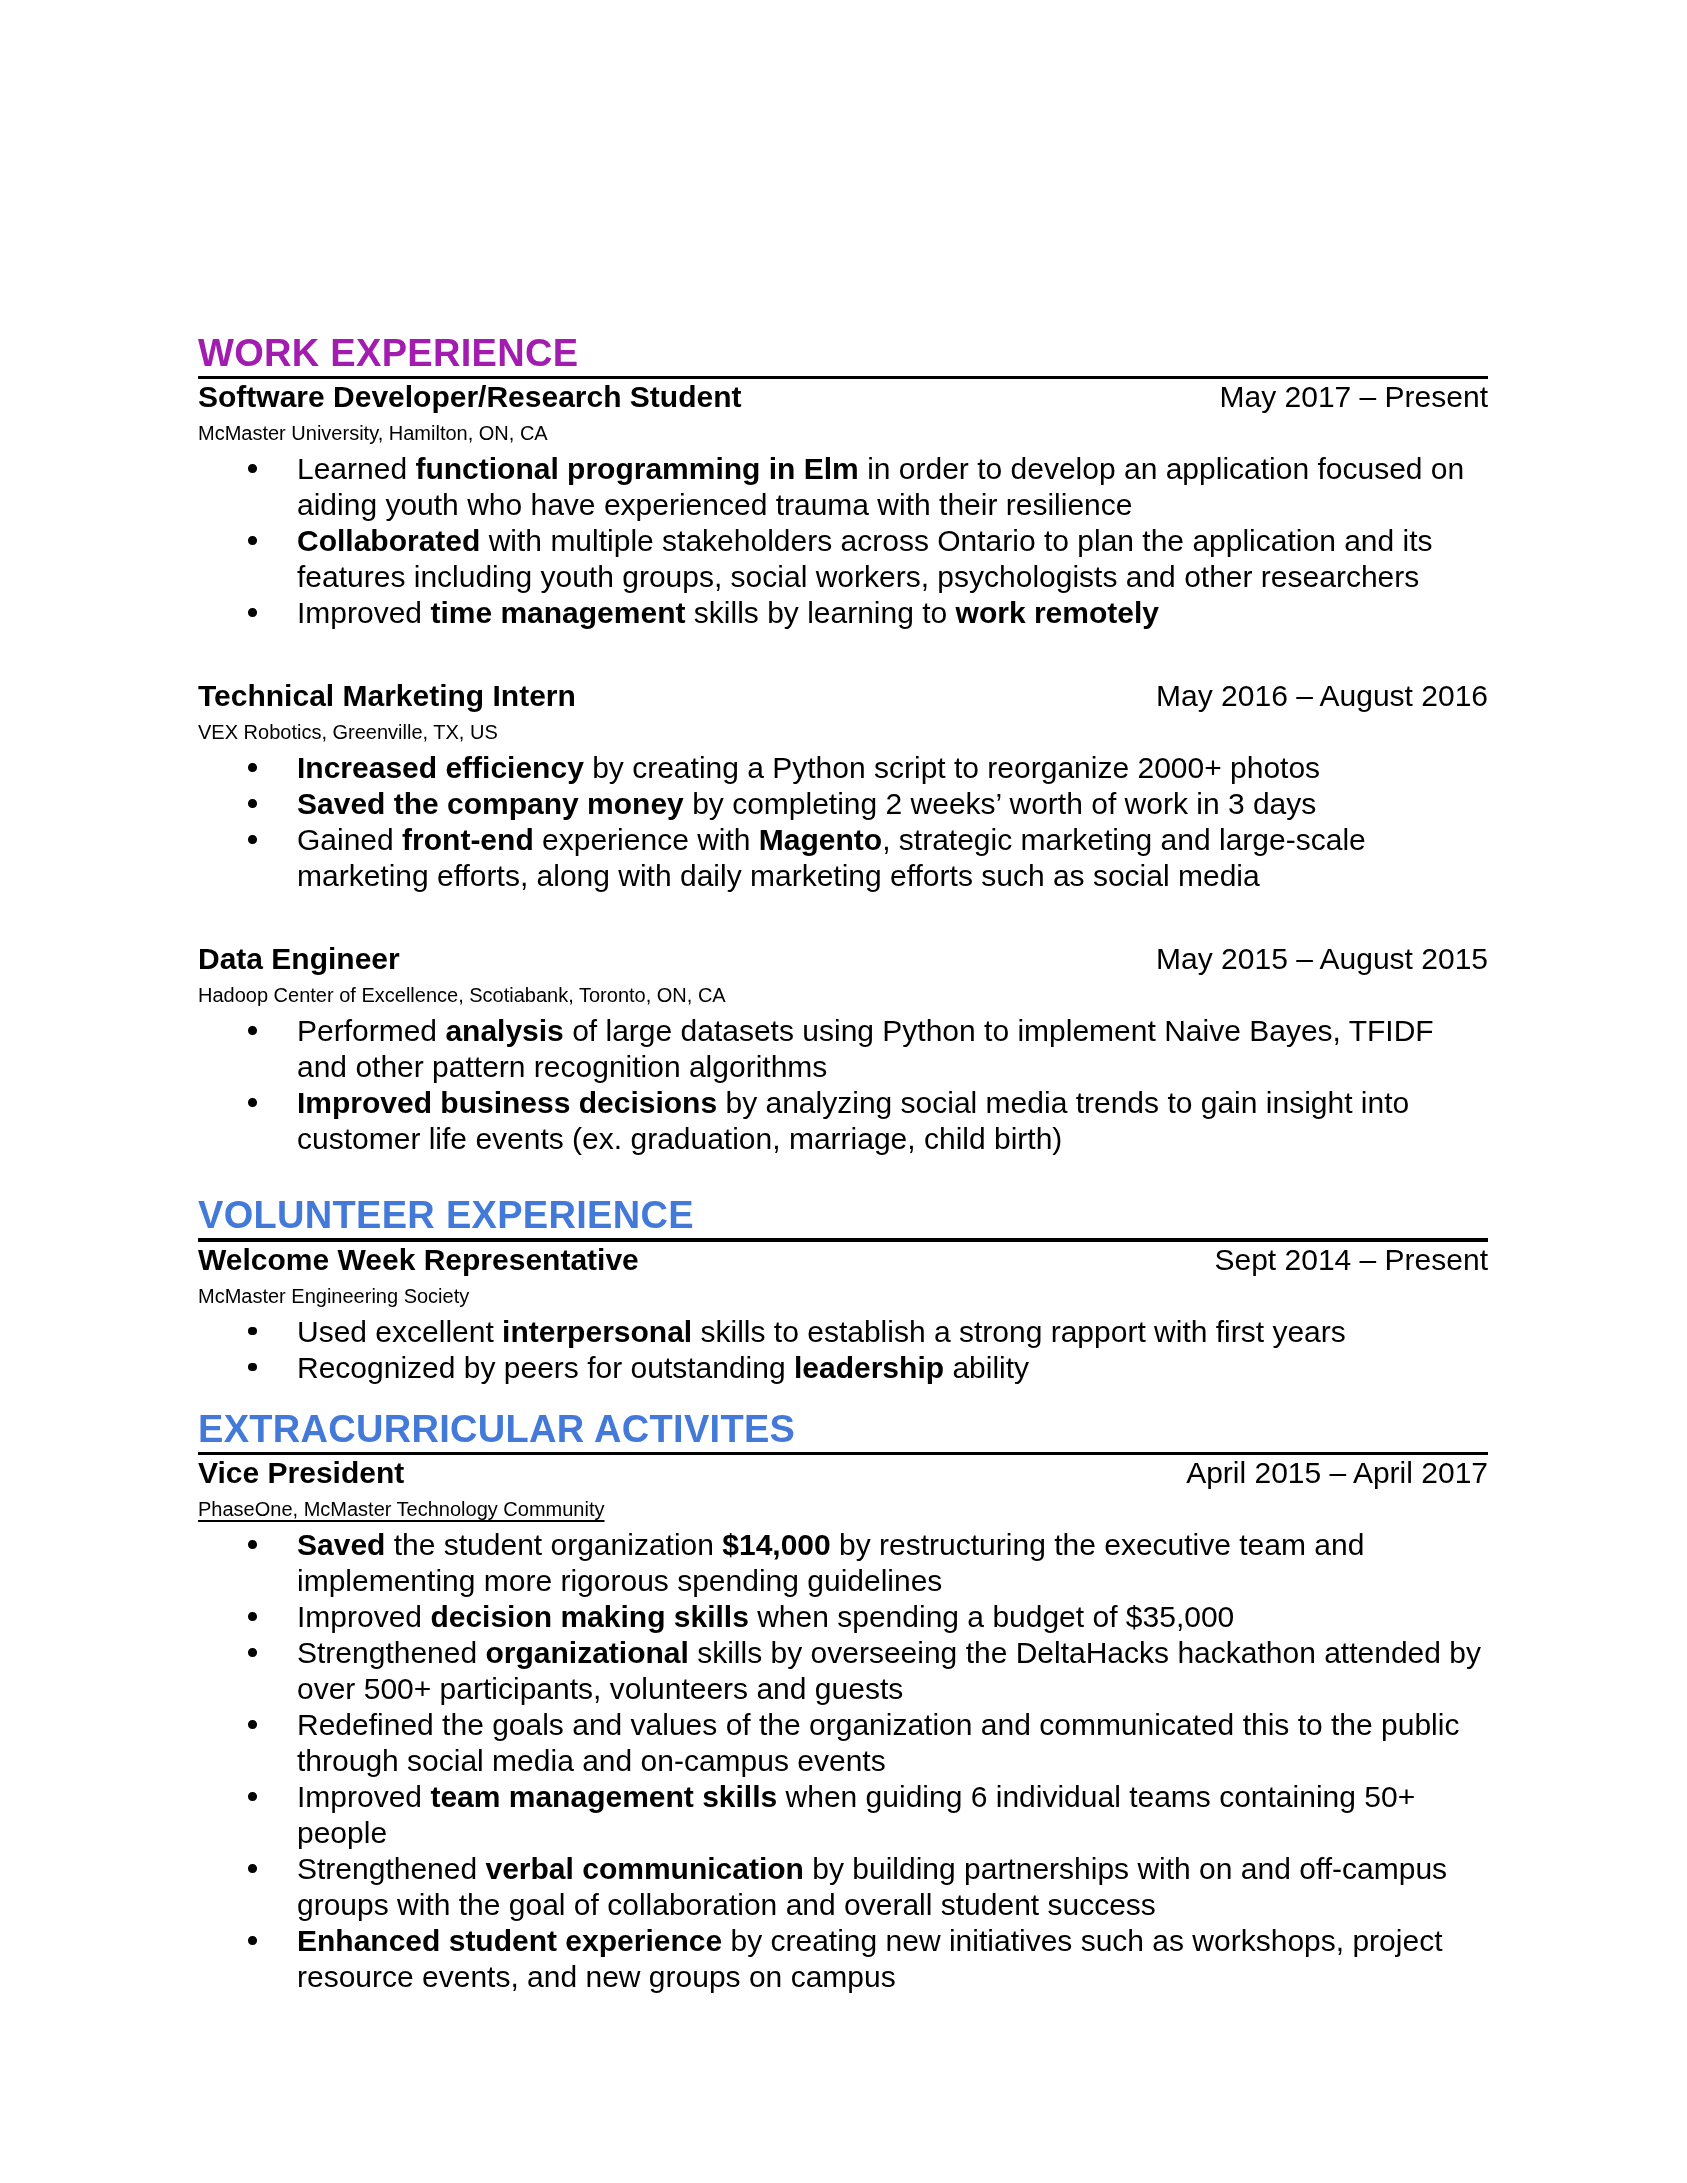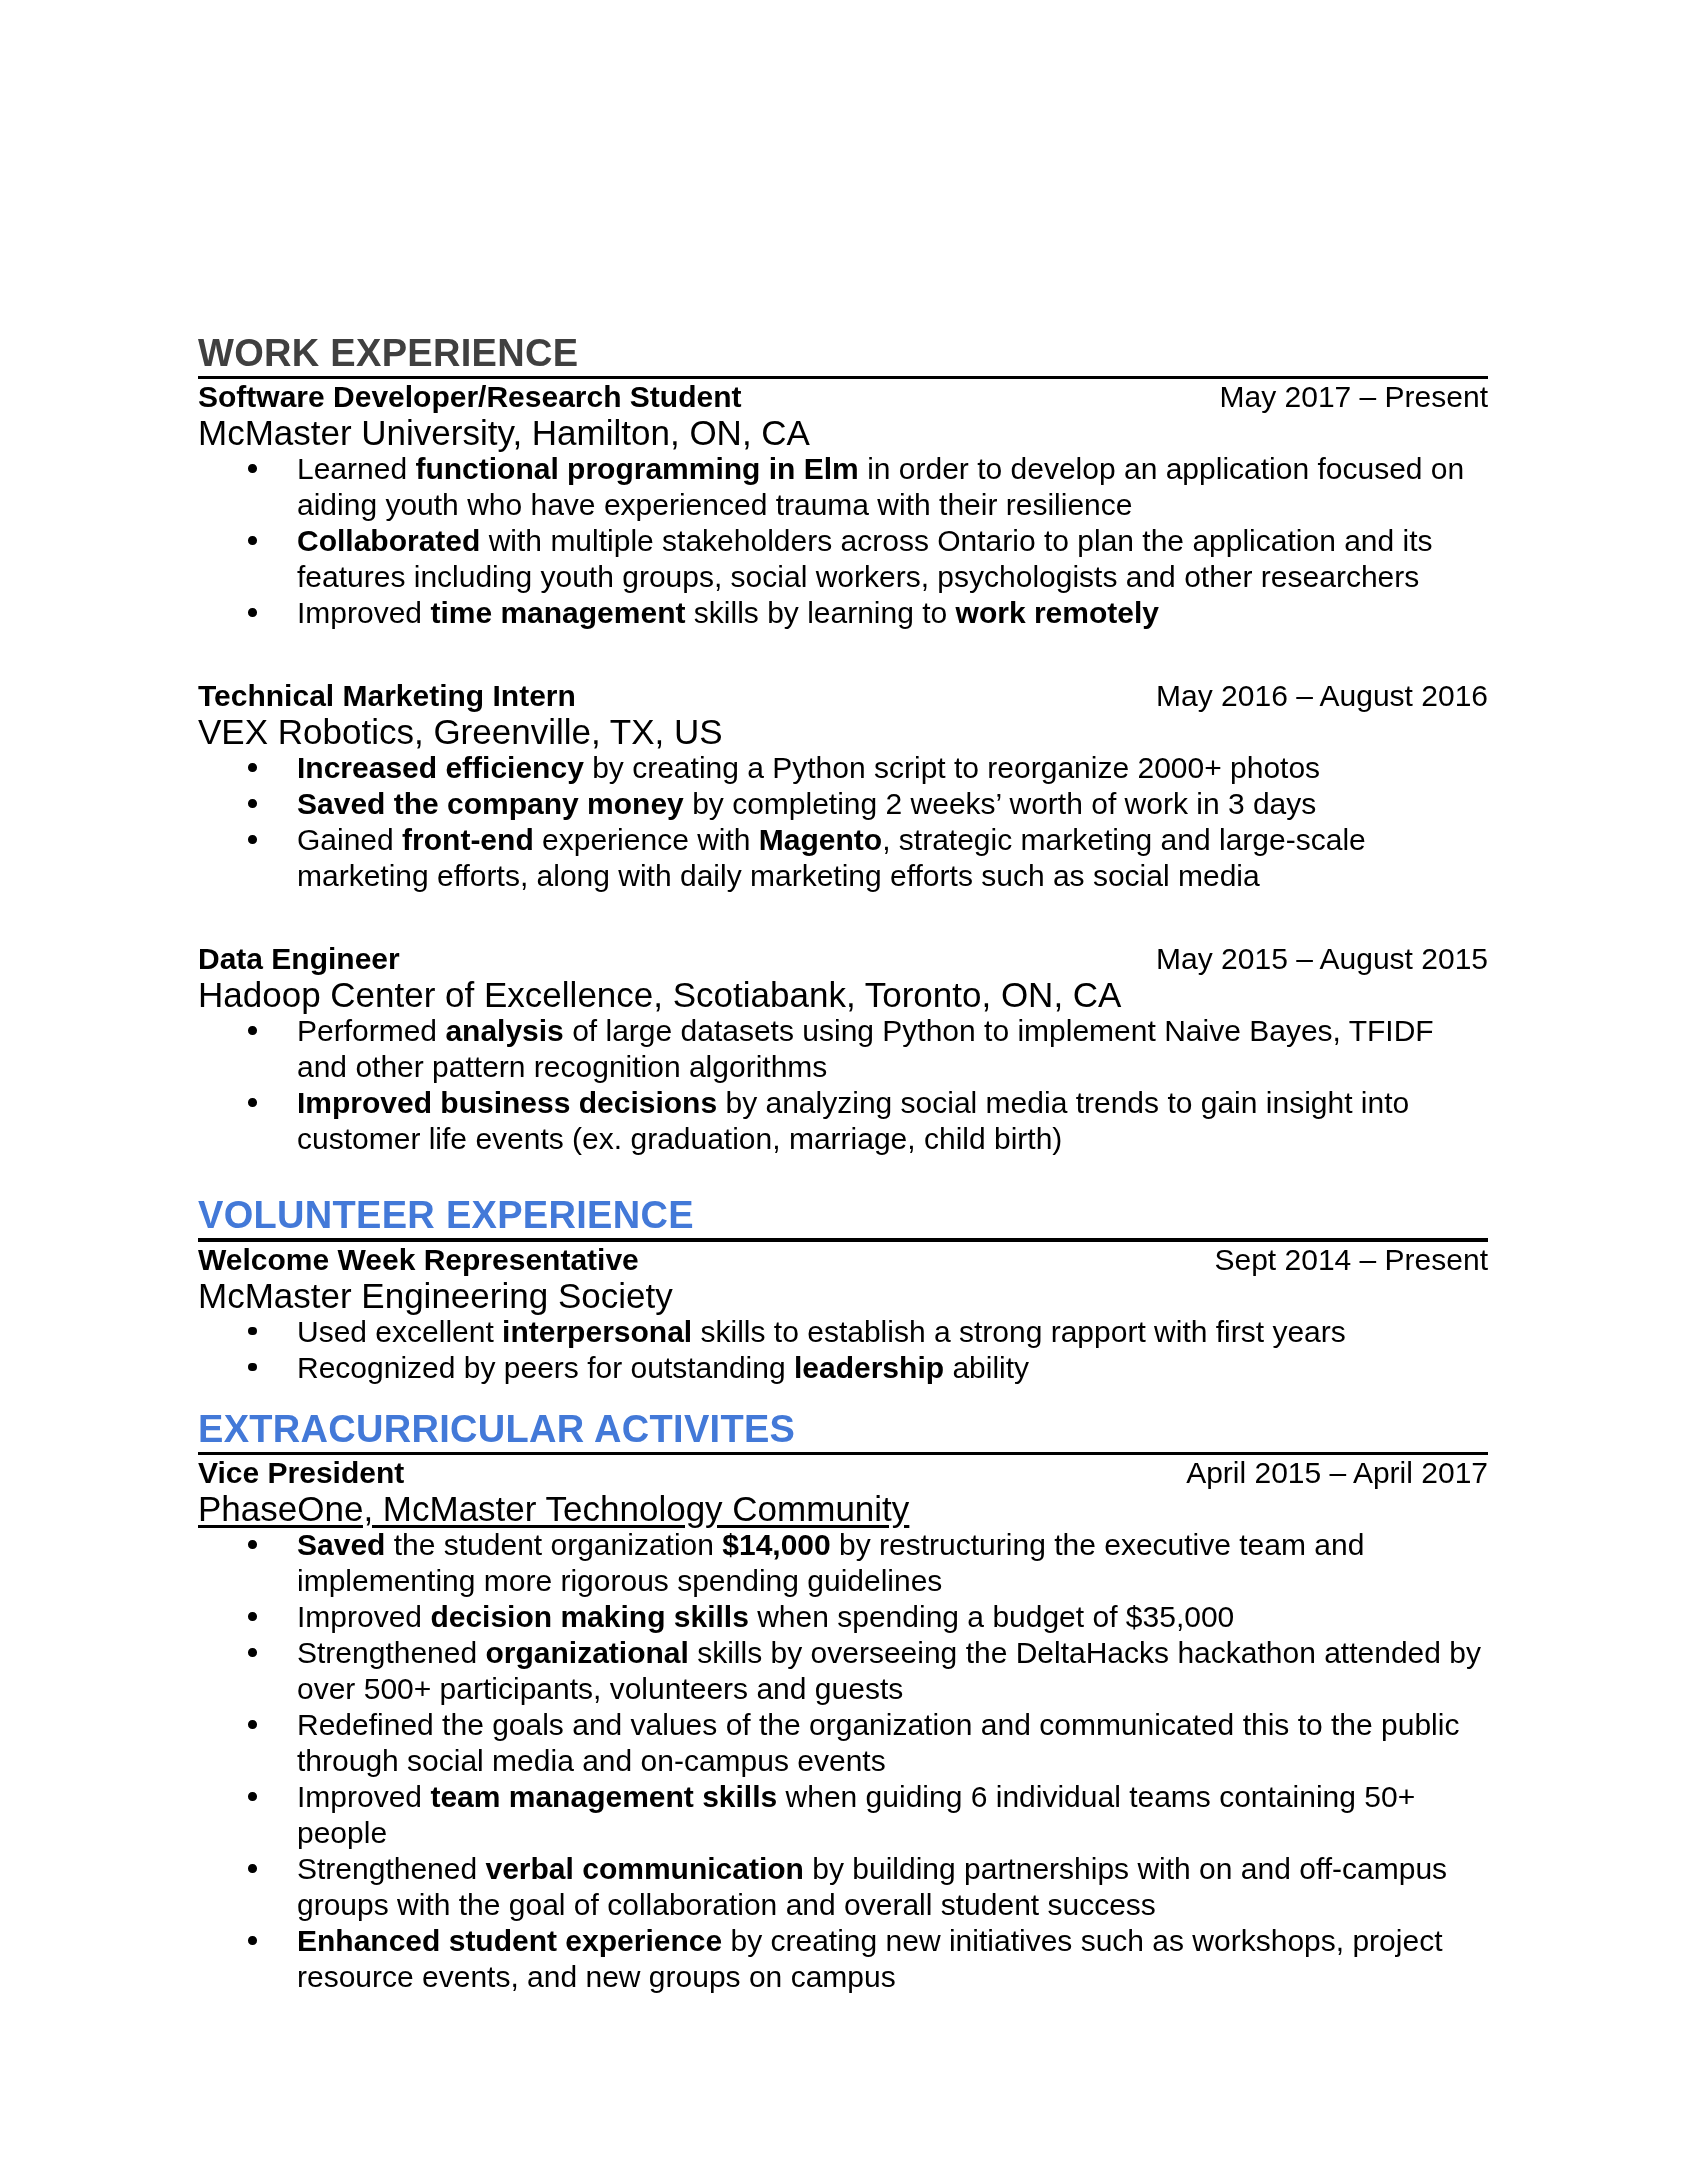--- a/index.html
+++ b/index.html
@@ -48,21 +48,21 @@
     display: flex;
     justify-content: space-between;
     align-items: center;
     font-size: 30px;
     line-height: 36px;
   }
   .entry-title { font-weight: 700; }
   .entry-date  { font-weight: 400; white-space: nowrap; }
 
   .entry-org {
-    font-size: 35px;
+    font-size: 20px;
     line-height: 36px;
     font-weight: 400;
   }
   .entry-org.underline { text-decoration: underline; text-underline-offset: 4px; }
 
   ul.bullets {
     list-style: none;
     margin: 0;
     padding: 0;
   }
@@ -83,21 +83,21 @@
     background: #000000;
   }
   .bold { font-weight: 700; }
 </style>
 </head>
 <body>
 
 <div class="page">
   <div class="content">
       <section class="section">
-        <h2 class="section-heading" style="color: #404040;">WORK EXPERIENCE</h2>
+        <h2 class="section-heading" style="color: #a21caf;">WORK EXPERIENCE</h2>
         <div class="section-divider" style="background: rgb(0, 0, 0);"></div>
         <div class="entry">
           <div class="entry-header">
             <span class="entry-title">Software Developer/Research Student</span>
             <span class="entry-date">May 2017 – Present</span>
           </div>
           <div class="entry-org">McMaster University, Hamilton, ON, CA</div>
           <ul class="bullets">
             <li><span>Learned </span><span class="bold">functional programming in Elm</span><span> in order to develop an application focused on aiding youth who have experienced trauma with their resilience</span></li>
             <li><span class="bold">Collaborated</span><span> with multiple stakeholders across Ontario to plan the application and its features including youth groups, social workers, psychologists and other researchers</span></li>

